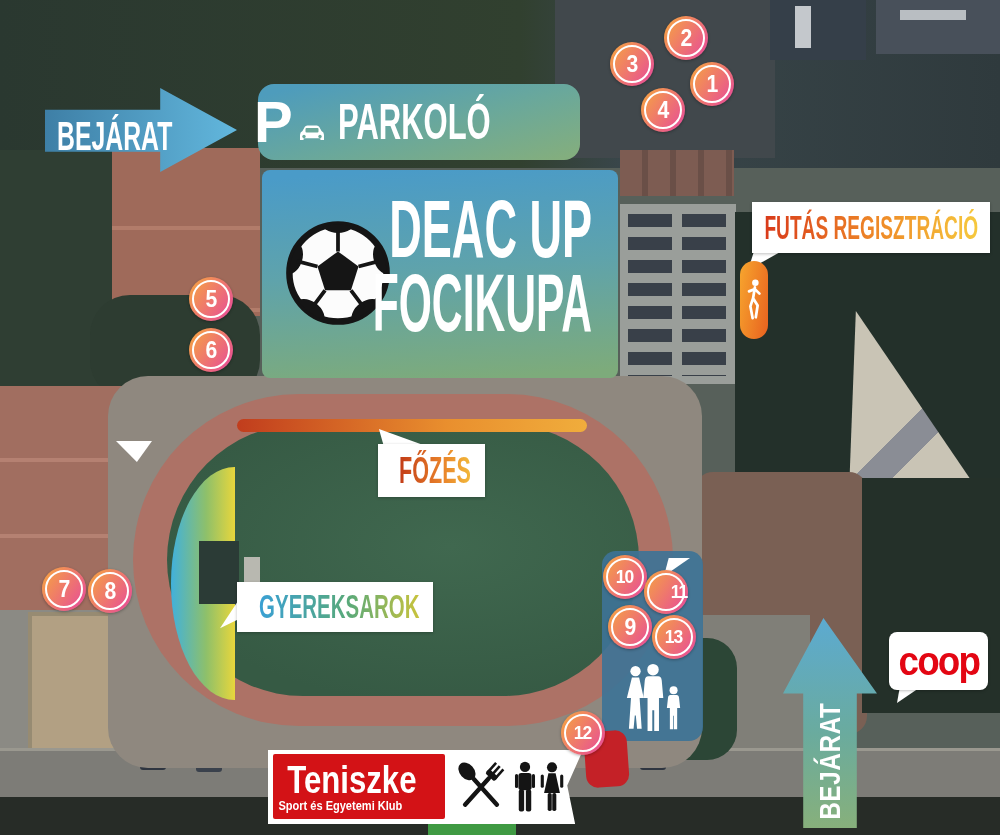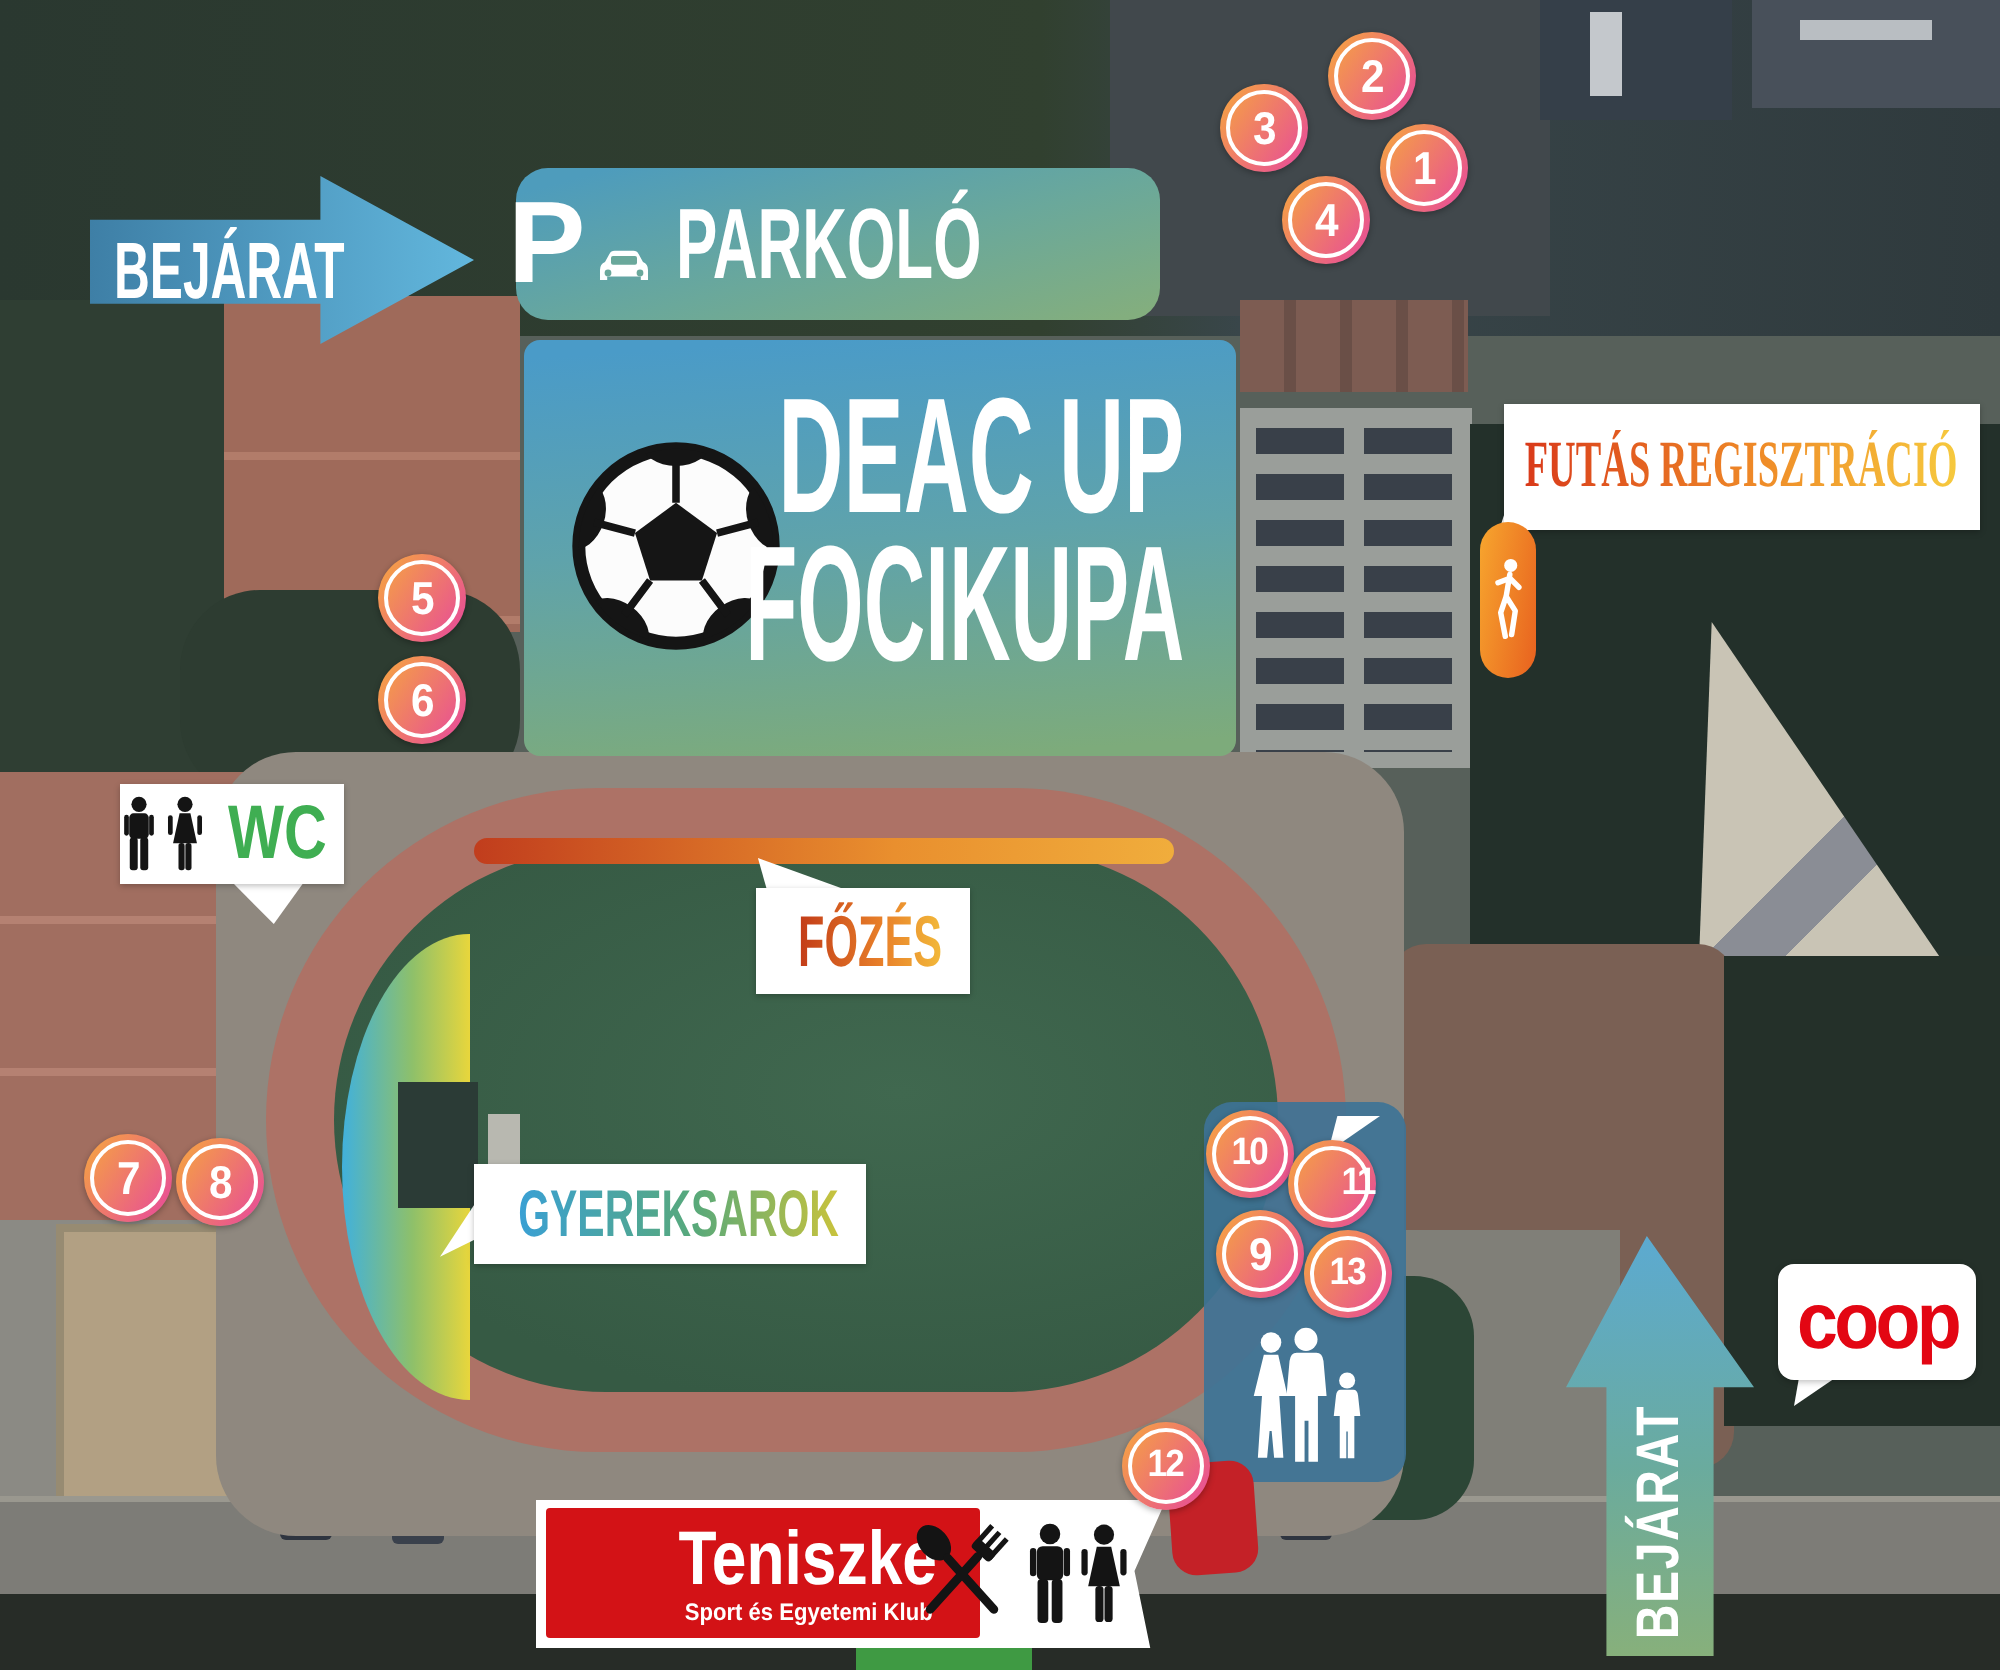--- a/index.html
+++ b/index.html
@@ -125,54 +125,31 @@
         <path d="M50 30 L50 12 M69 44 L88 39 M62 66 L74 82 M38 66 L26 82 M31 44 L12 39" stroke="#151515" stroke-width="3.5" fill="none"></path>
       </g>
     </svg>
     <div style="position:absolute;right:26px;top:22px;text-align:right;">
       <span class="cond" style="display:block;color:#fff;font-size:82px;line-height:74px;transform:scaleX(.55);transform-origin:right center;">DEAC UP</span>
       <span class="cond" style="display:block;color:#fff;font-size:82px;line-height:74px;transform:scaleX(.52);transform-origin:right center;">FOCIKUPA</span>
     </div>
   </div>
 
   <div class="tail" style="left:748px;top:251px;width:34px;height:19px;clip-path:polygon(0 100%,18% 0,100% 0);"></div>
-  <div class="wb" style="left:752px;top:202px;width:238px;height:63px;font-family:Liberation Serif, serif;">
+  <div class="wb" style="left:752px;top:202px;width:238px;height:51px;">
     <span class="gt" style="font-size:33px;transform:scaleX(.58);background-image:linear-gradient(90deg,#d93a1a,#ef8c28 55%,#f6c93e);">FUTÁS REGISZTRÁCIÓ</span>
   </div>
   <div class="abs" style="left:740px;top:261px;width:28px;height:78px;border-radius:14px;background:linear-gradient(100deg,#f7a62e,#e8611f);z-index:25;display:flex;align-items:center;justify-content:center;">
     <svg width="20" height="52" viewBox="0 0 22 48">
       <circle cx="12.5" cy="5" r="3.6" fill="#fff"></circle>
       <path d="M12 10 L10 22 M12 12 L17 17 M12 12 L5.5 14.5 M10 22 L15 30 L13 43 M10 22 L7 31 L9.5 44" fill="none" stroke="#fff" stroke-width="3" stroke-linecap="round" stroke-linejoin="round"></path>
     </svg>
   </div>
 
   <div class="tail" style="left:116px;top:441px;width:36px;height:21px;clip-path:polygon(0 0,100% 0,58% 100%);"></div>
-  <div class="wb" style="left:60px;top:392px;width:112px;height:50px;gap:5px;">
-    <svg width="17" height="38" viewBox="0 0 18 42">
-      <g fill="#141414">
-        <circle cx="9" cy="4.6" r="4.2"></circle>
-        <rect x="3.6" y="9.6" width="10.8" height="14" rx="2.4"></rect>
-        <rect x="0.8" y="10.4" width="2.6" height="11.5" rx="1.3"></rect>
-        <rect x="14.6" y="10.4" width="2.6" height="11.5" rx="1.3"></rect>
-        <rect x="3.9" y="23" width="4.4" height="18" rx="1.6"></rect>
-        <rect x="9.7" y="23" width="4.4" height="18" rx="1.6"></rect>
-      </g>
-    </svg>
-    <svg width="19" height="38" viewBox="0 0 20 42">
-      <g fill="#141414">
-        <circle cx="10" cy="4.6" r="4.2"></circle>
-        <path d="M7 9.6 h6 l3.6 16.5 H3.4 z"></path>
-        <rect x="0.6" y="10.6" width="2.6" height="11" rx="1.3"></rect>
-        <rect x="16.8" y="10.6" width="2.6" height="11" rx="1.3"></rect>
-        <rect x="6.4" y="26" width="3.4" height="15" rx="1.5"></rect>
-        <rect x="10.2" y="26" width="3.4" height="15" rx="1.5"></rect>
-      </g>
-    </svg>
-    <span class="cond" style="color:#3fae52;font-size:38px;transform:scaleX(.78);">WC</span>
-  </div>
 
   <div class="tail" style="left:378px;top:429px;width:48px;height:17px;clip-path:polygon(2% 0,100% 100%,12% 100%);"></div>
   <div class="wb" style="left:378px;top:444px;width:107px;height:53px;gap:6px;">
     <svg width="32" height="39" viewBox="0 0 36 44">
       <g fill="#141414">
         <path d="M21 1 C23 9 15 12 16 19 C12.5 16.5 13 12 13.5 10 C8 14 5.5 20 6 26 C6.8 35 12 41 18.5 41 C25.5 41 30.5 35.5 30 27 C29.4 17 23 12 21 1 Z"></path>
         <path d="M7.8 21.5 C10.2 19.5 10.8 15.5 9.8 12.5 C13.8 15.5 14.3 20.5 12.1 23.8 Z"></path>
       </g>
     </svg>
     <span class="gt" style="font-size:36px;transform:scaleX(.6);background-image:linear-gradient(90deg,#c23b17,#e9822a 60%,#f2b93a);">FŐZÉS</span>
@@ -197,21 +174,21 @@
   <div class="arrow" style="left:783px;top:618px;width:94px;height:210px;background:linear-gradient(180deg,#5caad1 0%,#6aab9e 55%,#87b07b 100%);clip-path:polygon(43% 0,100% 36%,78.5% 36%,78.5% 100%,21.5% 100%,21.5% 36%,0 36%);">
     <span class="cond" style="position:absolute;left:50%;top:68%;transform:translate(-50%,-50%) rotate(-90deg) scaleX(.8);color:#fff;font-size:30px;letter-spacing:1px;">BEJÁRAT</span>
   </div>
 
   <div class="tail" style="left:897px;top:688px;width:22px;height:15px;clip-path:polygon(0 100%,12% 0,100% 0);"></div>
   <div class="wb" style="left:889px;top:632px;width:99px;height:58px;border-radius:8px;">
     <span class="cond" style="color:#e30613;font-size:40px;letter-spacing:-2px;transform:scaleX(.92);">coop</span>
   </div>
 
   <div class="abs" style="left:268px;top:750px;width:315px;height:74px;background:#fff;z-index:25;clip-path:polygon(0 0,100% 0,95% 48%,97.5% 100%,0 100%);">
-    <div style="position:absolute;left:5px;top:4px;width:172px;height:65px;background:#d31216;border-radius:2px;display:flex;flex-direction:column;align-items:center;justify-content:center;padding-left:45px;">
+    <div style="position:absolute;left:5px;top:4px;width:172px;height:65px;background:#d31216;border-radius:2px;display:flex;flex-direction:column;align-items:flex-start;justify-content:center;">
       <span class="cond" style="color:#fff;font-size:38px;line-height:38px;transform:scaleX(.82);">Teniszke</span>
       <span class="cond" style="color:#fff;font-size:12px;line-height:14px;transform:scaleX(.92);">Sport és Egyetemi Klub</span>
     </div>
     <svg width="54" height="58" viewBox="0 0 54 58" style="position:absolute;left:186px;top:8px;">
       <g fill="#141414">
         <g transform="rotate(-42 27 29)">
           <ellipse cx="27" cy="8" rx="7.2" ry="10"></ellipse>
           <rect x="24.8" y="16" width="4.4" height="39" rx="2.2"></rect>
         </g>
         <g transform="rotate(42 27 29)">

